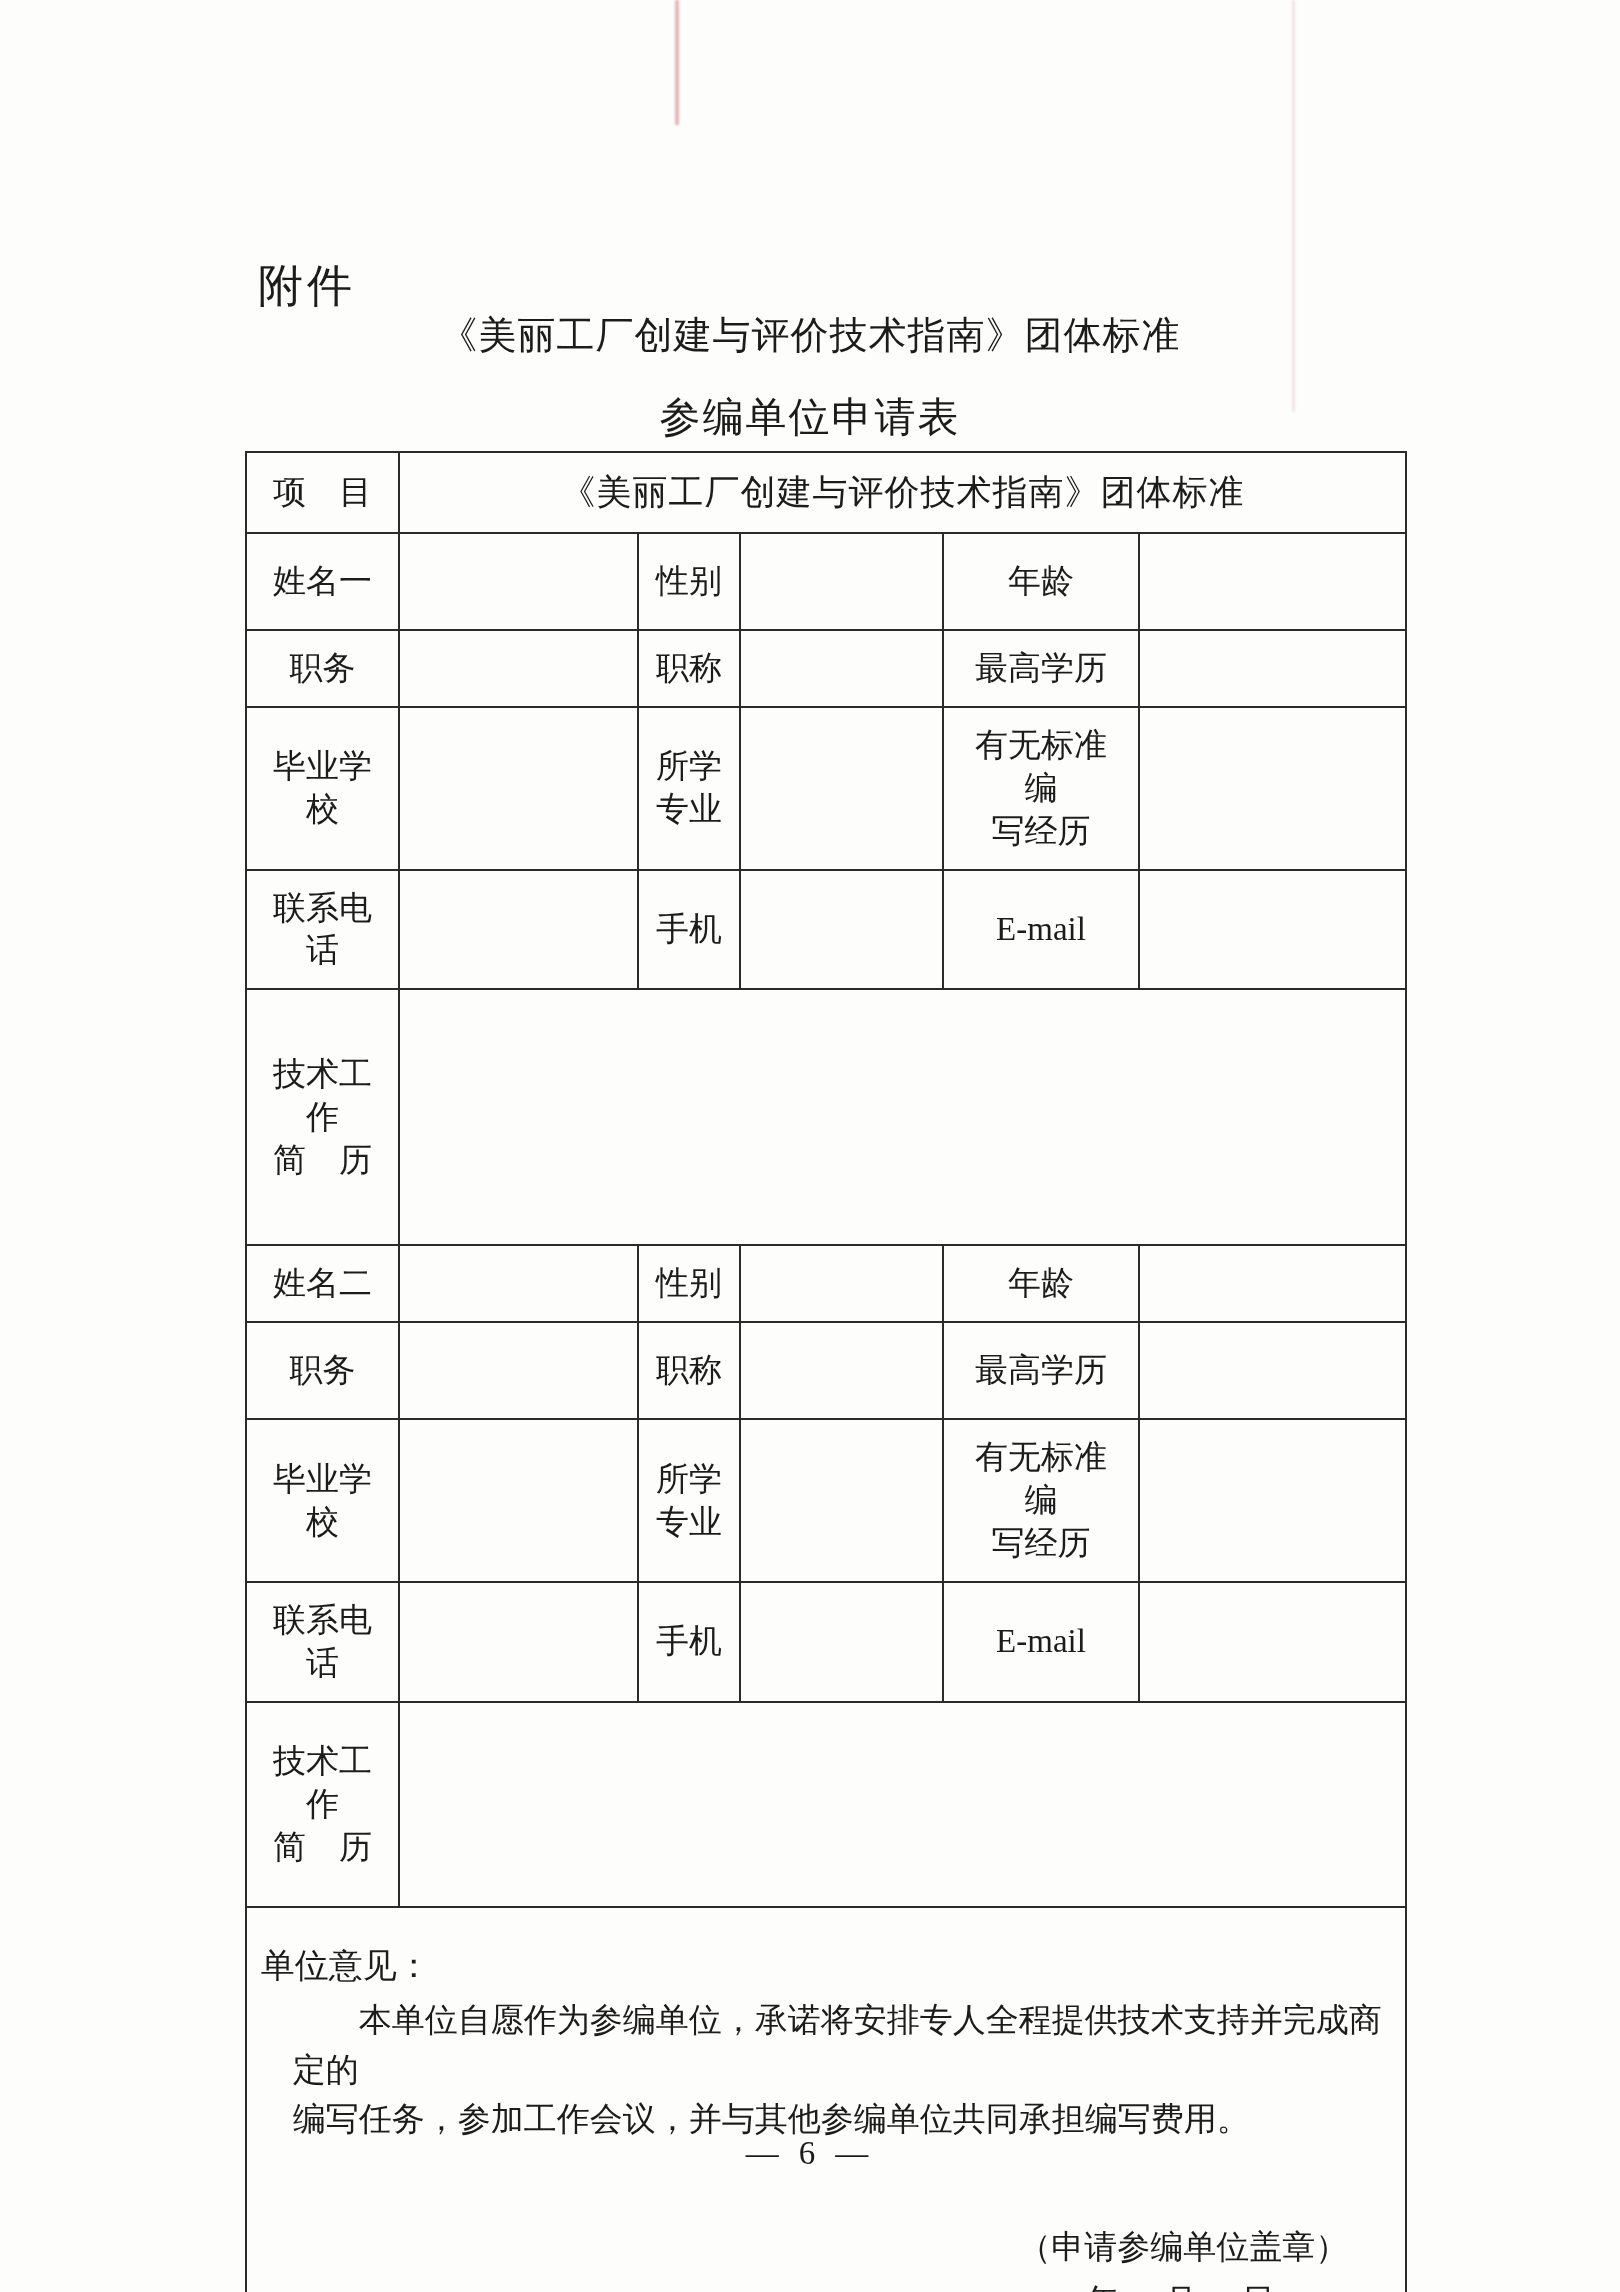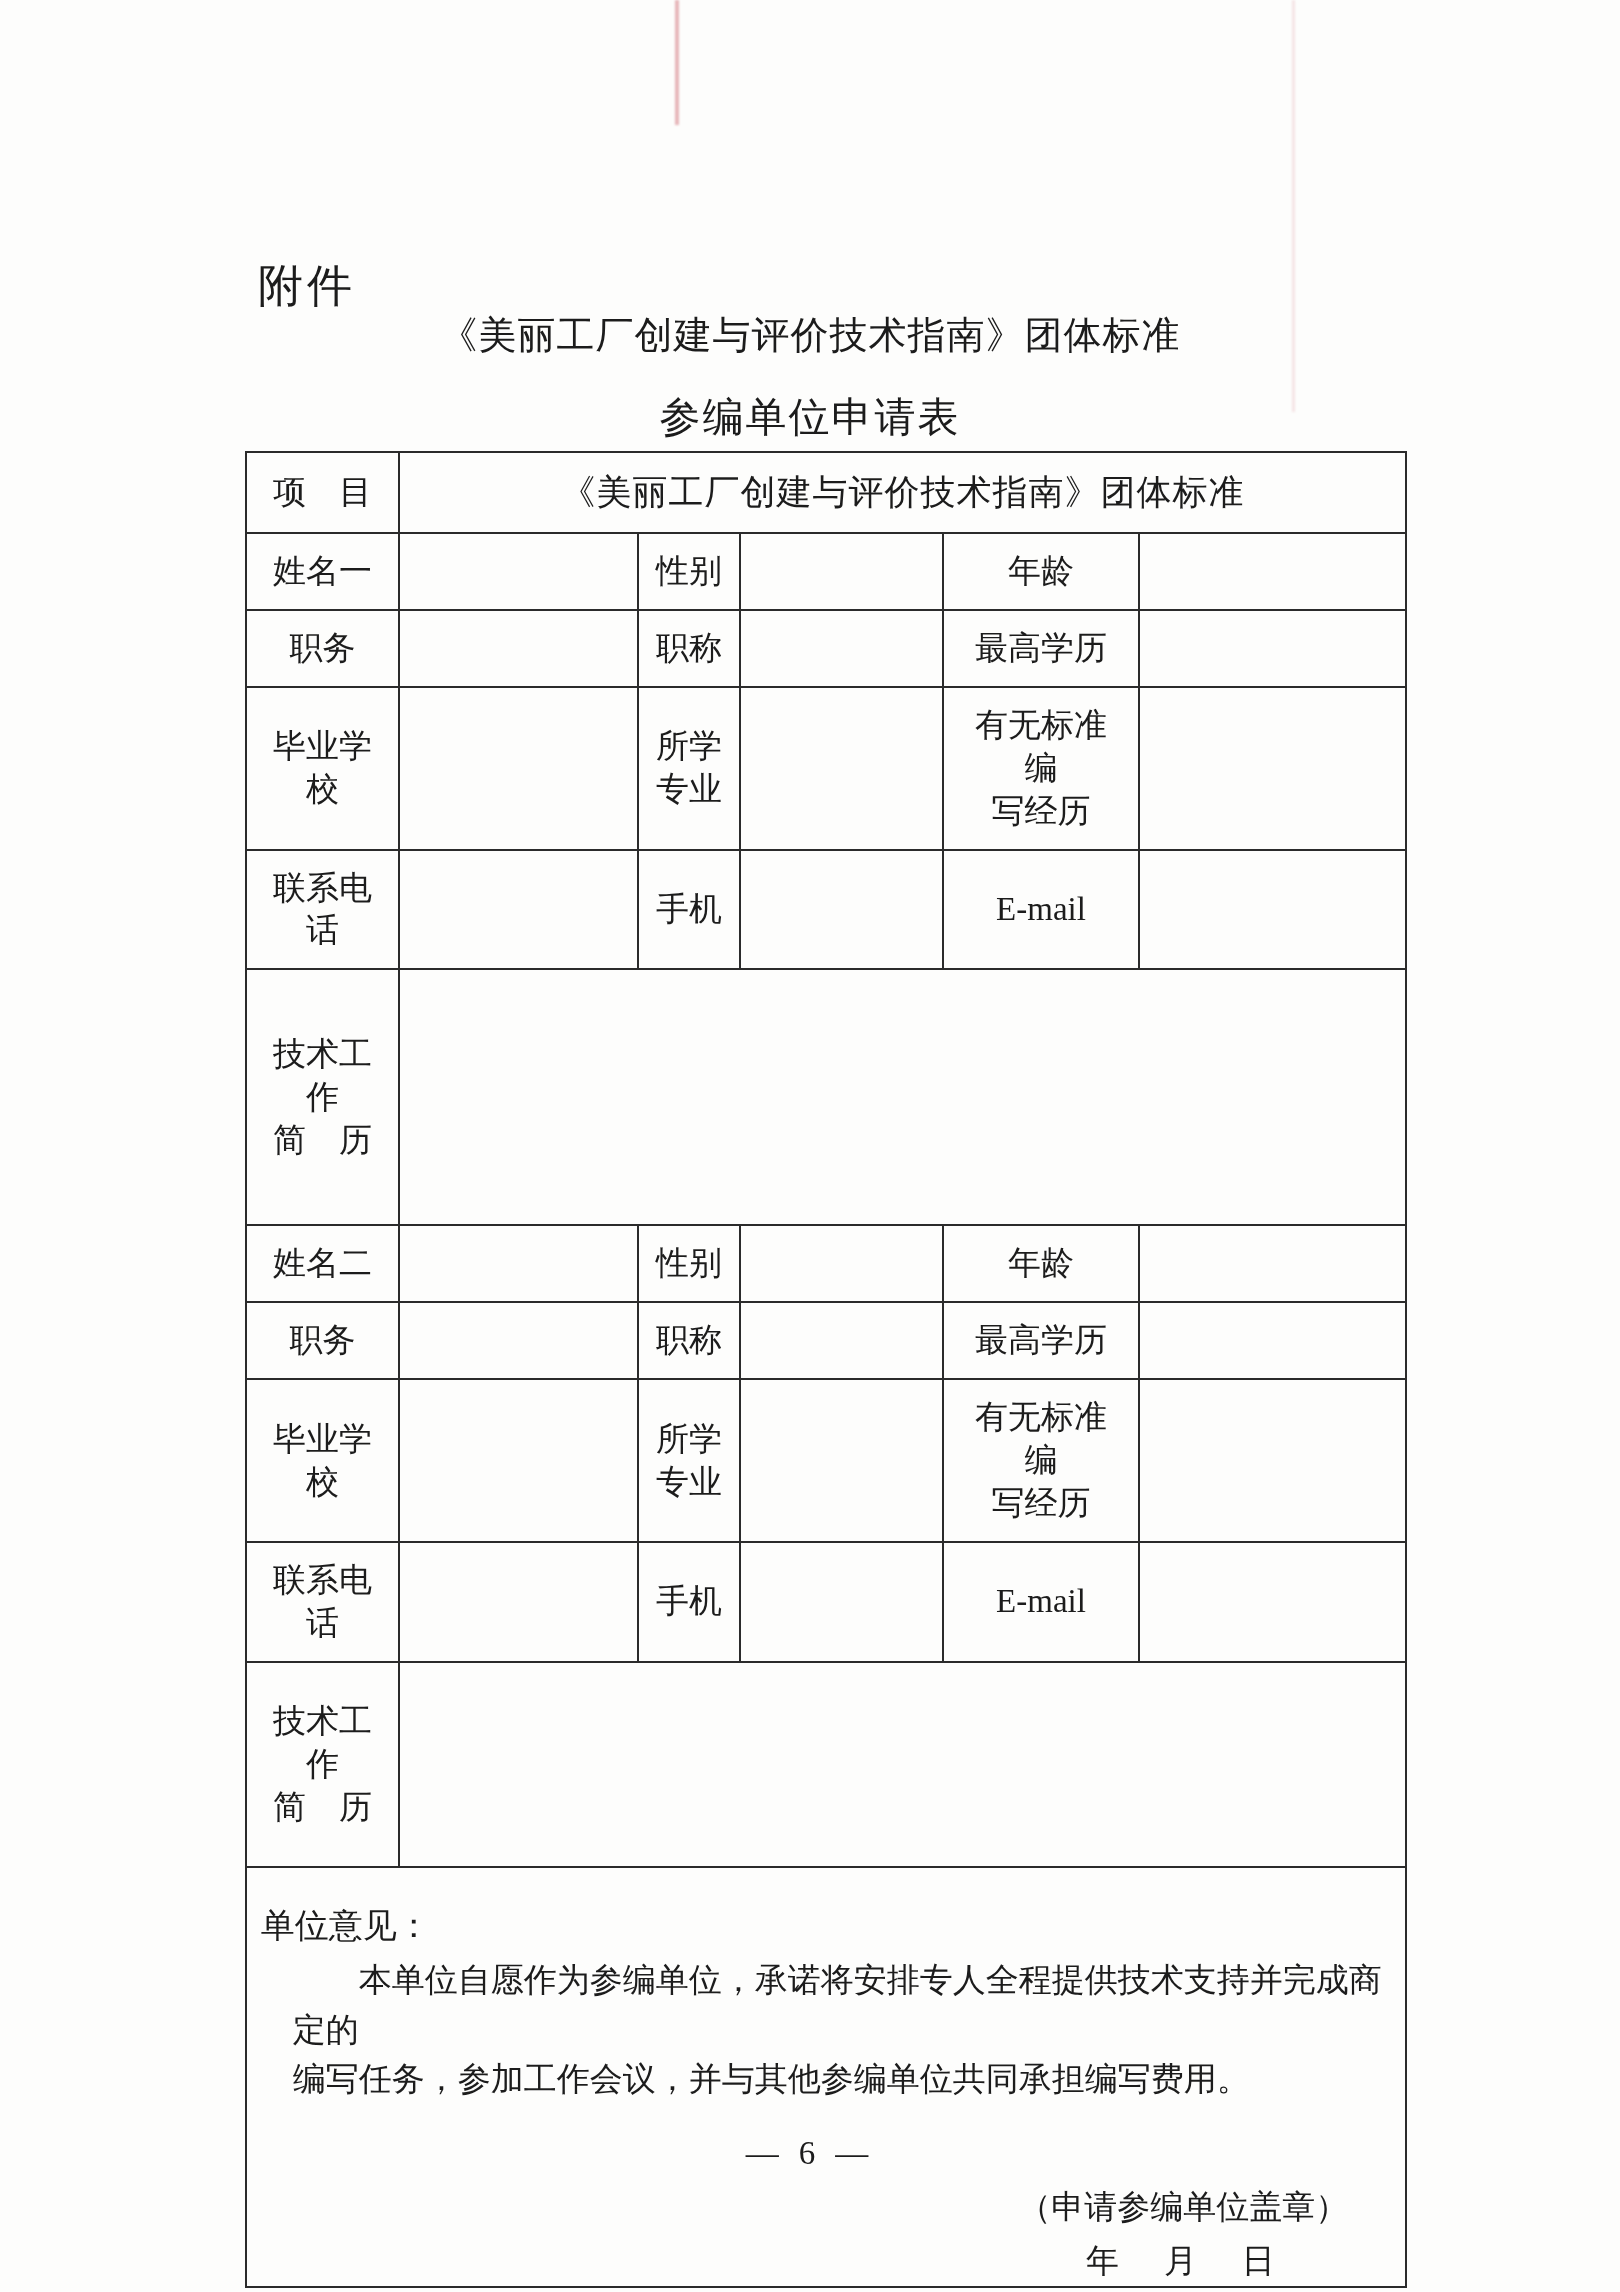--- a/index.html
+++ b/index.html
@@ -78,21 +78,21 @@
     line-height: 1.3;
     white-space: pre-line;
   }
   td.val { background: transparent; }
   td.merged-title {
     text-align: center;
     font-size: 35px;
     letter-spacing: 1px;
   }
   tr.rh81  { height: 79px; }
-  tr.rh79  { height: 77px; margin-top: 40px; }
+  tr.rh79  { height: 97px; margin-top: 40px; }
   tr.rh77  { height: 75px; }
   tr.rh92  { height: 90px; }
   tr.rh78  { height: 76px; }
   tr.rh261 { height: 256px; }
   tr.rh90  { height: 88px; }
   tr.rh76  { height: 74px; }
   tr.rh209 { height: 205px; }
   tr.rh348 { height: 341px; }
   td.opinion-cell {
     vertical-align: top;

